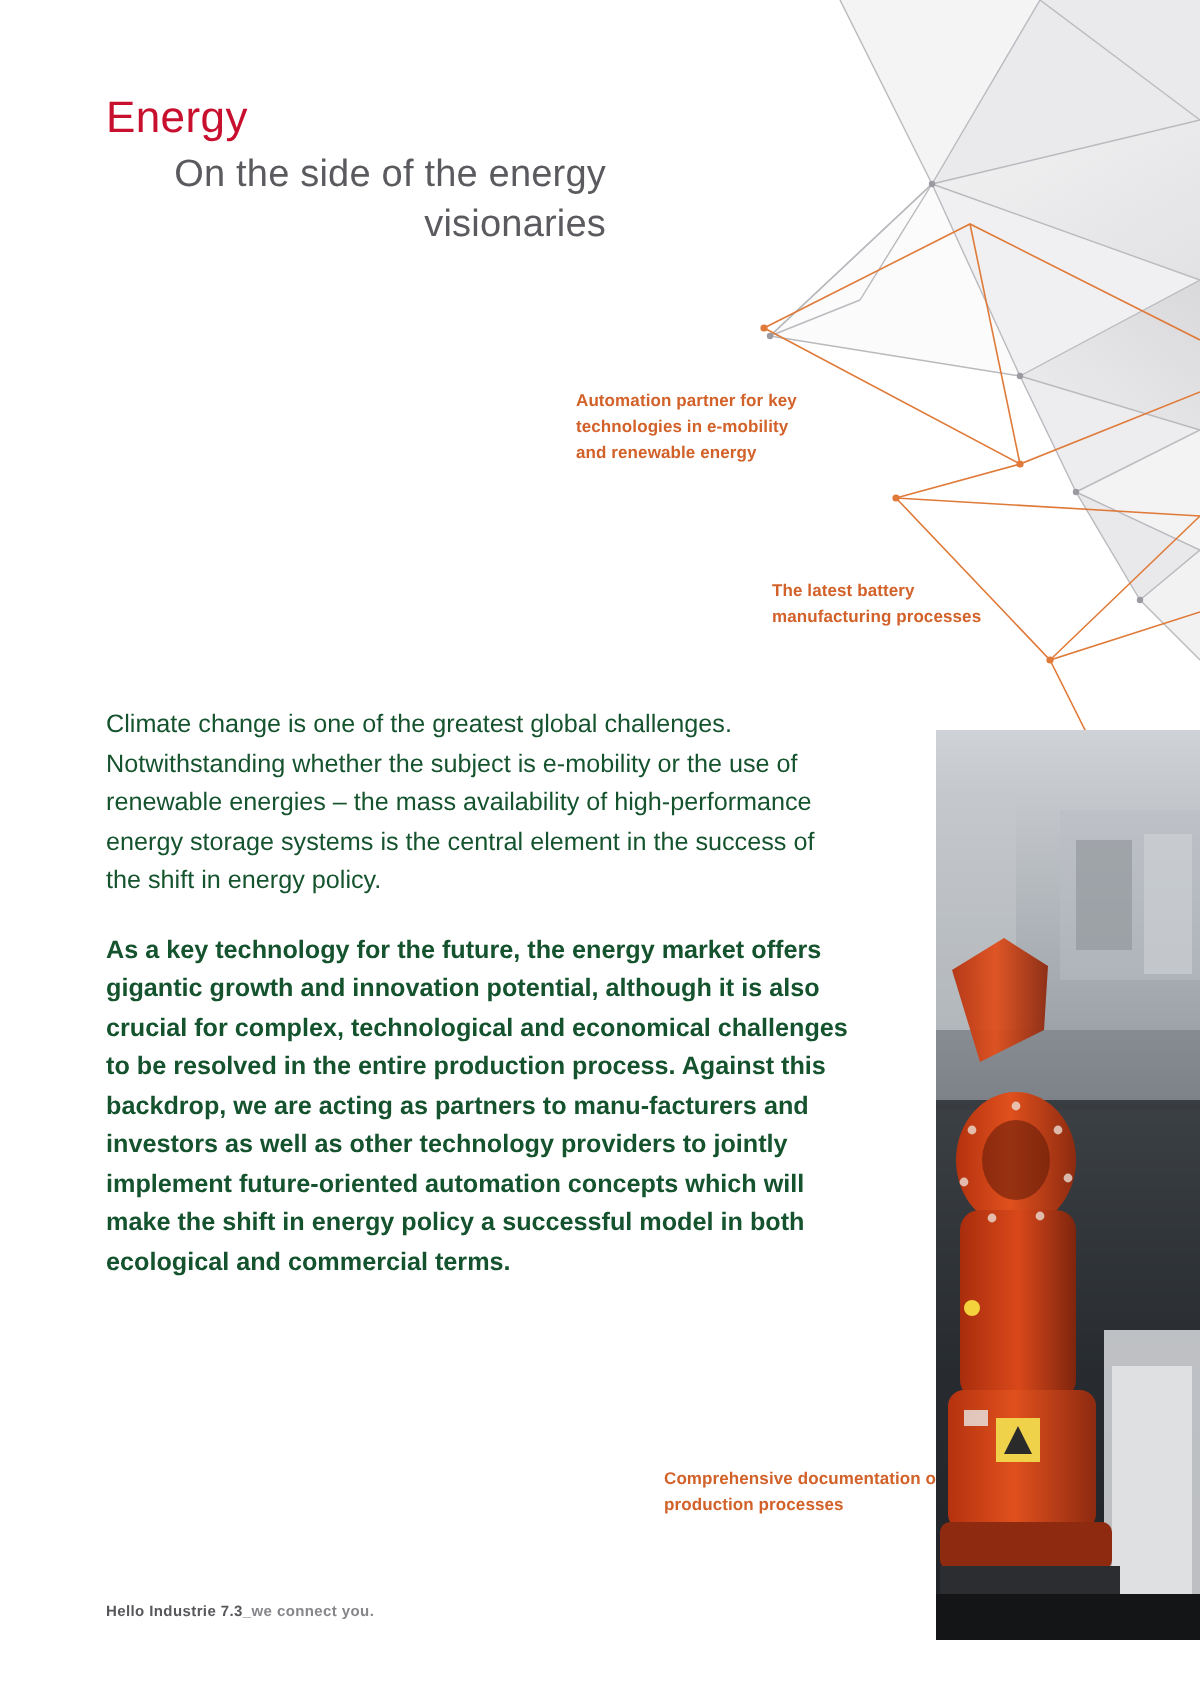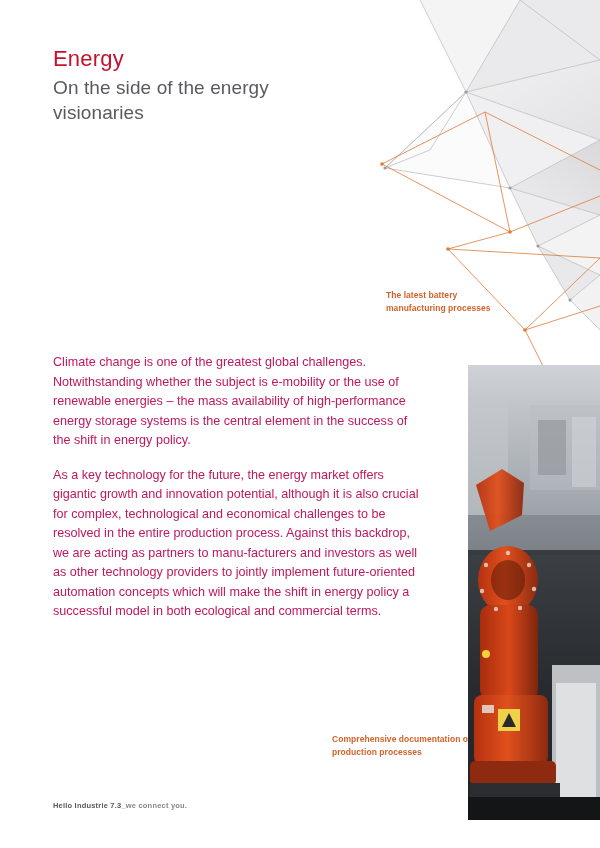--- a/index.html
+++ b/index.html
@@ -50,20 +50,21 @@
     letter-spacing: .2px;
   }
   .subtitle {
     font-size: 19px;
     color: #5a5a5f;
     font-weight: 400;
     line-height: 1.35;
     letter-spacing: .1px;
     margin-top: 2px;
     max-width: 250px;
+    text-align: right;
   }
 
   
   .annotation {
     position: absolute;
     color: #d2622a;
     font-size: 8.5px;
     font-weight: bold;
     line-height: 1.55;
     letter-spacing: .05px;
@@ -75,24 +76,24 @@
   
   .body-copy {
     position: absolute;
     left: 53px;
     top: 353px;
     width: 372px;
   }
   .body-copy p {
     font-size: 12.6px;
     line-height: 1.55;
-    color: #be185d;
+    color: #14532d;
     font-weight: 400;
   }
-  .body-copy p + p { margin-top: 15px; }
+  .body-copy p + p { margin-top: 15px; font-weight: bold; }
 
   
   .photo {
     position: absolute;
     left: 468px;
     top: 365px;
     width: 132px;
     height: 455px;
     overflow: hidden;
     background: #1d1f22;
@@ -189,20 +190,21 @@
         <circle cx="255" cy="330" r="1.8"></circle>
       </g>
     </svg>
   </div>
 
   <div class="header">
     <div class="title">Energy</div>
     <div class="subtitle">On the side of the energy visionaries</div>
   </div>
 
+  <div class="annotation ann-1">Automation partner for key technologies in e-mobility and renewable energy</div>
   <div class="annotation ann-2">The latest battery manufacturing processes</div>
   <div class="annotation ann-3">Comprehensive documentation of production processes</div>
 
   <div class="body-copy">
     <p>Climate change is one of the greatest global challenges. Notwithstanding whether the subject is e-mobility or the use of renewable energies – the mass availability of high-performance energy storage systems is the central element in the success of the shift in energy policy.</p>
     <p>As a key technology for the future, the energy market offers gigantic growth and innovation potential, although it is also crucial for complex, technological and economical challenges to be resolved in the entire production process. Against this backdrop, we are acting as partners to manu-facturers and investors as well as other technology providers to jointly implement future-oriented automation concepts which will make the shift in energy policy a successful model in both ecological and commercial terms.</p>
   </div>
 
   <div class="photo">
     <svg width="132" height="455" viewBox="0 0 132 455" xmlns="http://www.w3.org/2000/svg">

